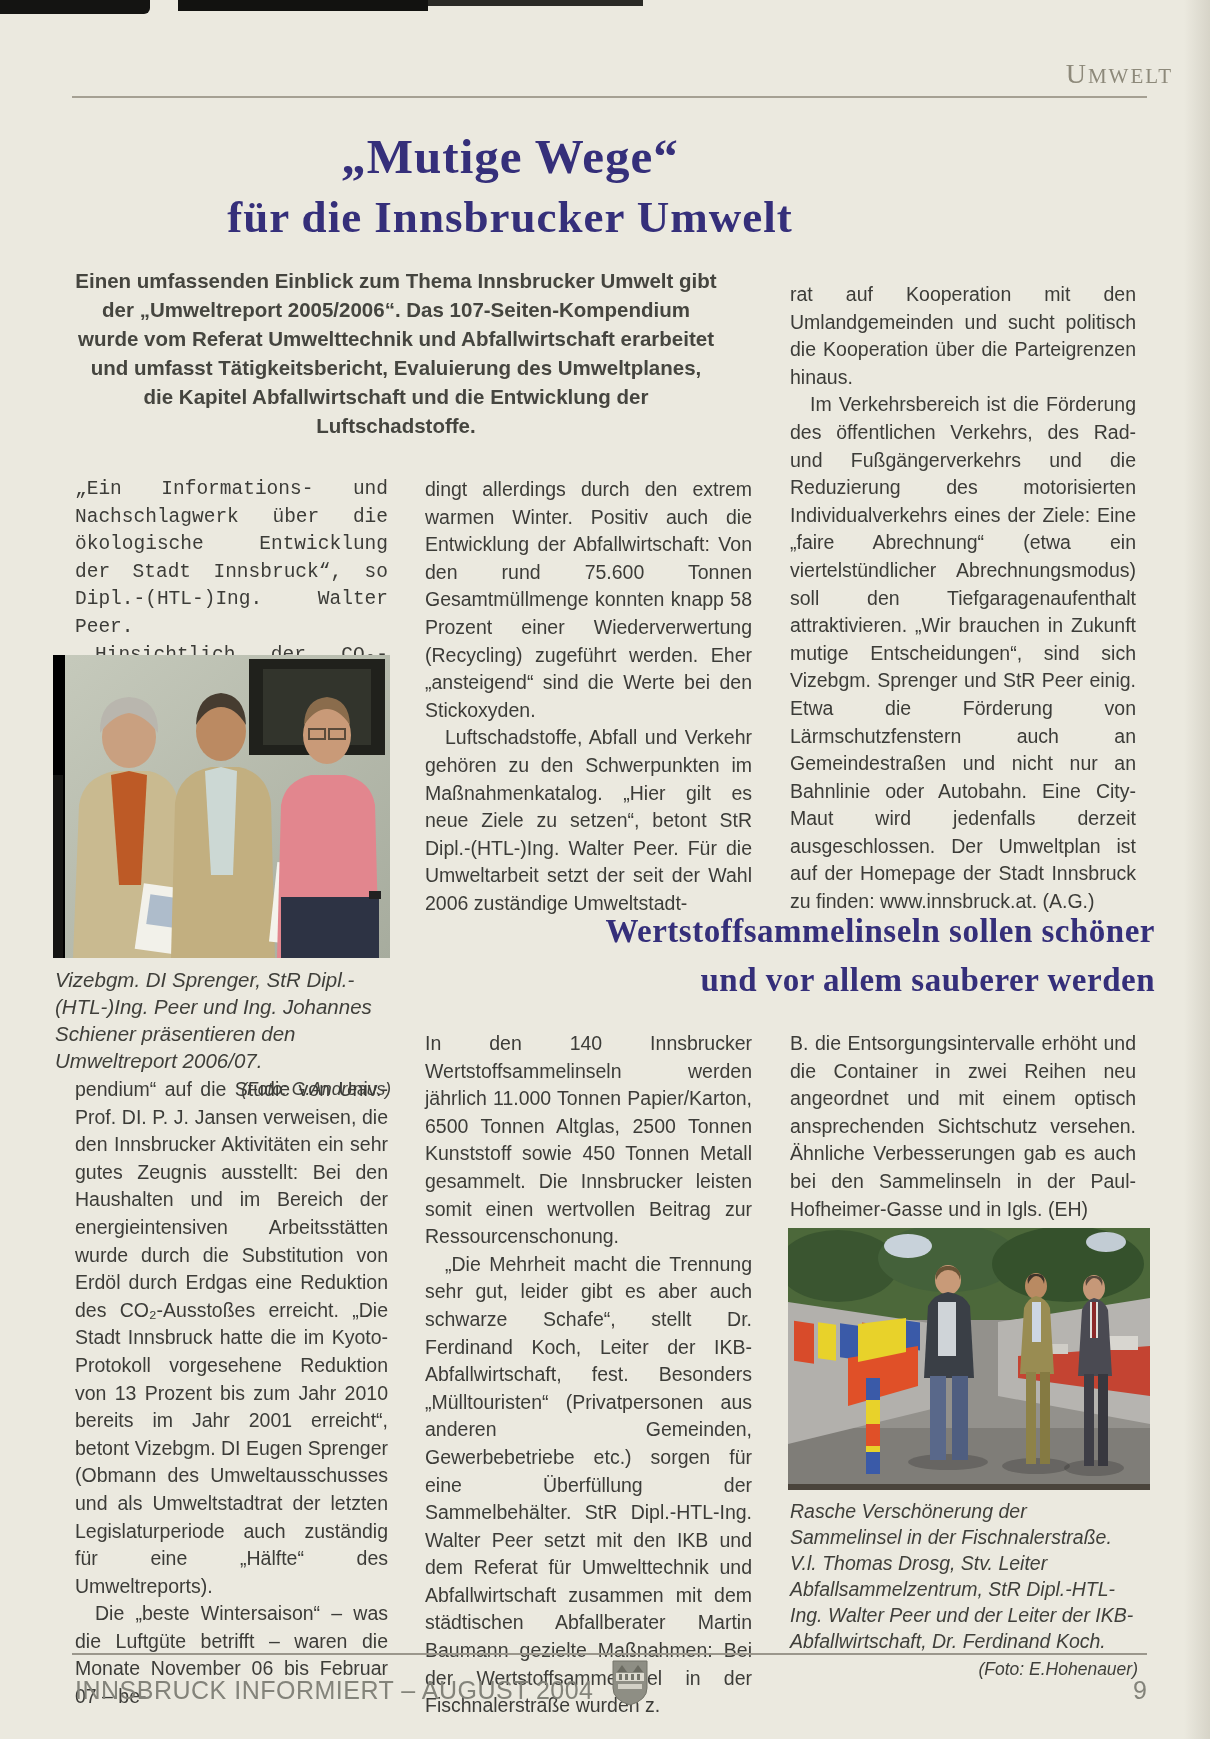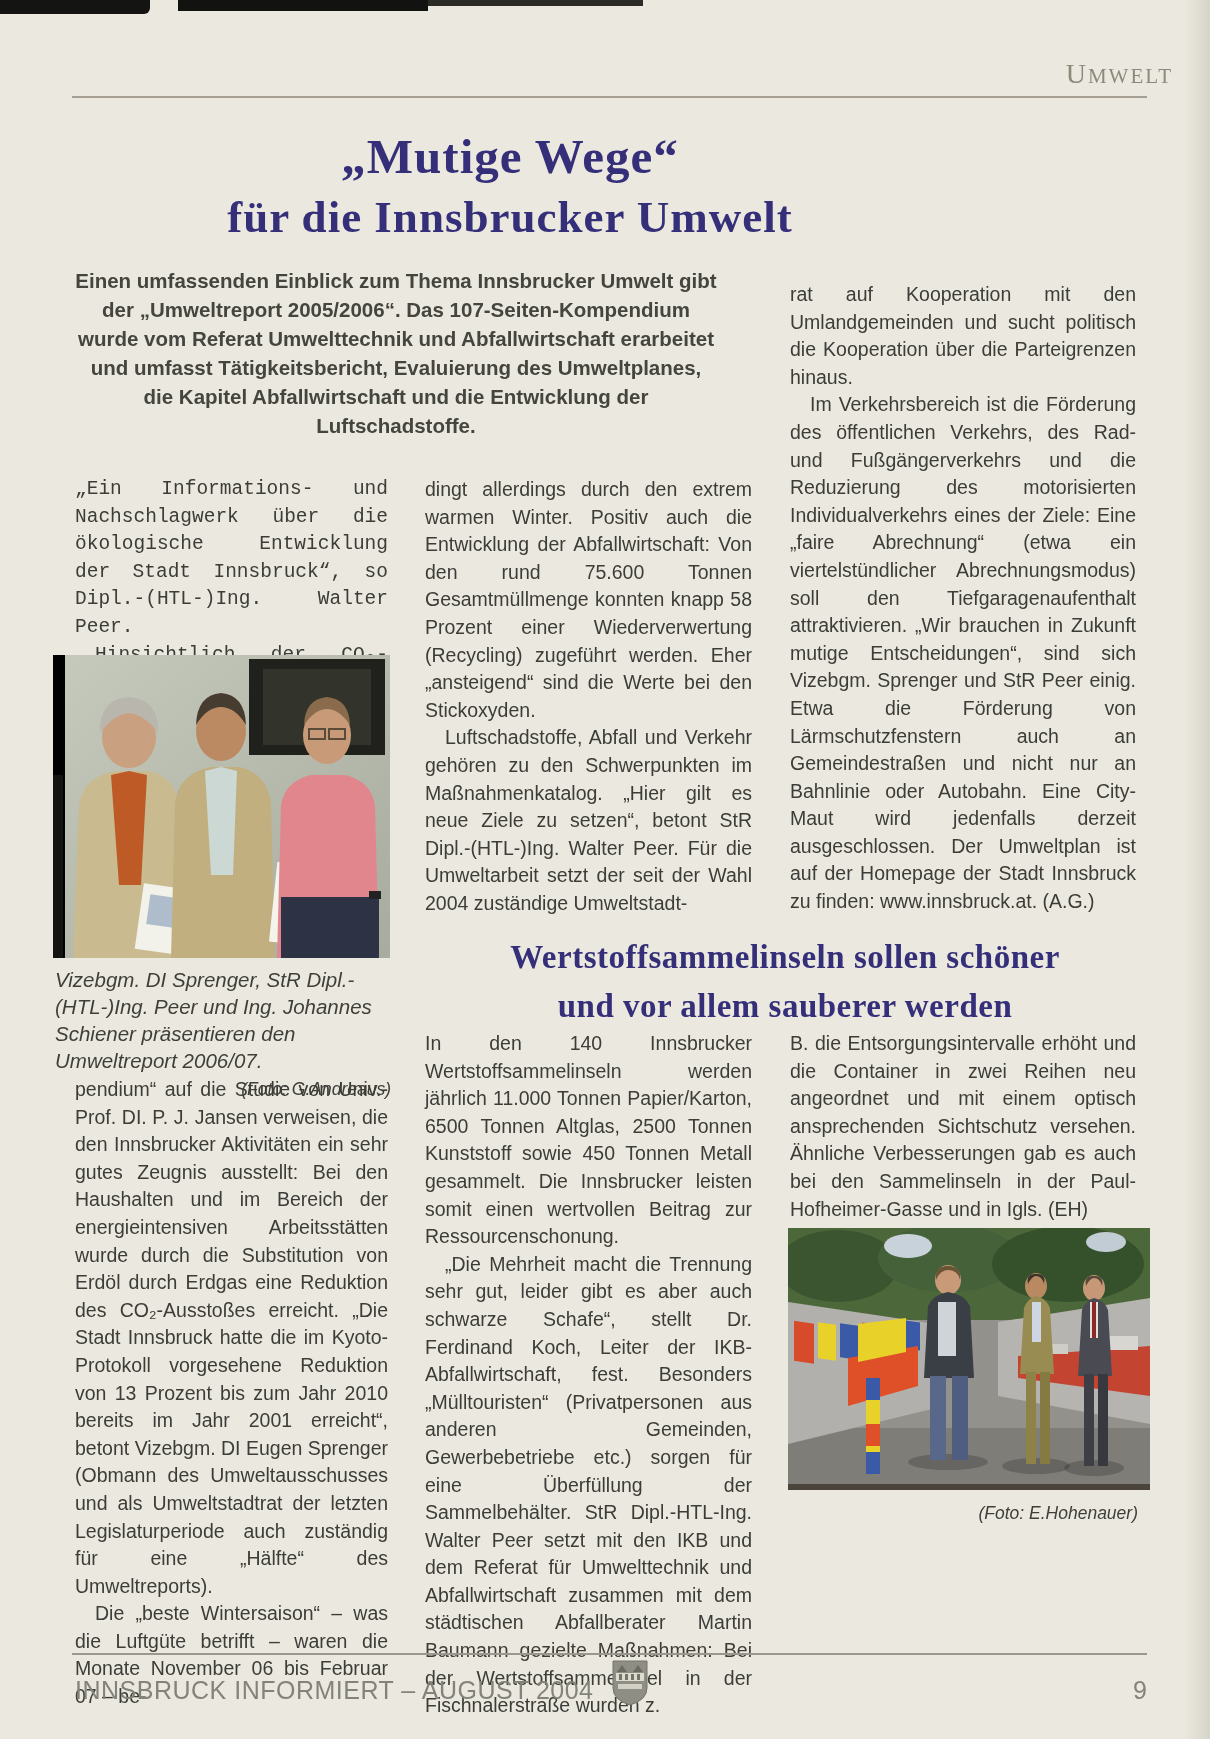--- a/index.html
+++ b/index.html
@@ -47,21 +47,21 @@
   .photo2{left:788px;top:1228px;width:362px;height:262px;}
   .photo svg{display:block;}
 
   
   .caption{font-style:italic;font-size:20.5px;line-height:27px;color:#3f3f3a;text-align:left;}
   .cap1{left:55px;top:966px;width:336px;}
   .cap2{left:790px;top:1498px;width:348px;font-size:19.5px;line-height:26px;}
   .credit{display:block;text-align:right;font-size:17.5px;margin-top:2px;}
 
   
-  .a2-title{left:415px;top:933px;width:740px;text-align:center;
+  .a2-title{left:415px;top:907px;width:740px;text-align:right;
       font-family:"Liberation Serif", serif;font-weight:700;color:#352f7a;
       font-size:33px;line-height:49px;letter-spacing:0.5px;}
 
   
   .footer-rule{left:72px;top:1653px;width:1075px;height:2px;background:#9b978c;}
   .footer-name{left:75px;top:1676px;width:700px;font-size:25px;letter-spacing:0.5px;color:#83837a;}
   .footer-page{left:1040px;top:1676px;width:107px;text-align:right;font-size:25px;color:#83837a;}
   .crest{left:612px;top:1660px;width:36px;height:46px;}
 </style>
 </head>
@@ -134,21 +134,21 @@
   <span class="credit">(Foto: G.Andreaus)</span>
 </figcaption>
 
 <div class="abs col c1b">
   <p>pendium“ auf die Studie von Univ.-Prof. DI. P. J. Jansen verweisen, die den Innsbrucker Aktivitäten ein sehr gutes Zeugnis ausstellt: Bei den Haushalten und im Bereich der energieintensiven Arbeitsstätten wurde durch die Substitution von Erdöl durch Erdgas eine Reduktion des CO₂-Ausstoßes erreicht. „Die Stadt Innsbruck hatte die im Kyoto-Protokoll vorgesehene Reduktion von 13 Prozent bis zum Jahr 2010 bereits im Jahr 2001 erreicht“, betont Vizebgm. DI Eugen Sprenger (Obmann des Umweltausschusses und als Umweltstadtrat der letzten Legislaturperiode auch zuständig für eine „Hälfte“ des Umweltreports).</p>
   <p class="ind">Die „beste Wintersaison“ – was die Luftgüte betrifft – waren die Monate November 06 bis Februar 07 – be-</p>
 </div>
 
 <div class="abs col c2a">
   <p>dingt allerdings durch den extrem warmen Winter. Positiv auch die Entwicklung der Abfallwirtschaft: Von den rund 75.600 Tonnen Gesamtmüllmenge konnten knapp 58 Prozent einer Wiederverwertung (Recycling) zugeführt werden. Eher „ansteigend“ sind die Werte bei den Stickoxyden.</p>
-  <p class="ind">Luftschadstoffe, Abfall und Verkehr gehören zu den Schwerpunkten im Maßnahmenkatalog. „Hier gilt es neue Ziele zu setzen“, betont StR Dipl.-(HTL-)Ing. Walter Peer. Für die Umweltarbeit setzt der seit der Wahl 2004 zuständige Umweltstadt-</p>
+  <p class="ind">Luftschadstoffe, Abfall und Verkehr gehören zu den Schwerpunkten im Maßnahmenkatalog. „Hier gilt es neue Ziele zu setzen“, betont StR Dipl.-(HTL-)Ing. Walter Peer. Für die Umweltarbeit setzt der seit der Wahl 2006 zuständige Umweltstadt-</p>
 </div>
 
 <div class="abs col c3a">
   <p>rat auf Kooperation mit den Umlandgemeinden und sucht politisch die Kooperation über die Parteigrenzen hinaus.</p>
   <p class="ind">Im Verkehrsbereich ist die Förderung des öffentlichen Verkehrs, des Rad- und Fußgängerverkehrs und die Reduzierung des motorisierten Individualverkehrs eines der Ziele: Eine „faire Abrechnung“ (etwa ein viertelstündlicher Abrechnungsmodus) soll den Tiefgaragenaufenthalt attraktivieren. „Wir brauchen in Zukunft mutige Entscheidungen“, sind sich Vizebgm. Sprenger und StR Peer einig. Etwa die Förderung von Lärmschutzfenstern auch an Gemeindestraßen und nicht nur an Bahnlinie oder Autobahn. Eine City-Maut wird jedenfalls derzeit ausgeschlossen. Der Umweltplan ist auf der Homepage der Stadt Innsbruck zu finden: www.innsbruck.at. (A.G.)</p>
 </div>
 
 <div class="abs a2-title">
   <div>Wertstoffsammelinseln sollen schöner</div>
   <div>und vor allem sauberer werden</div>
@@ -221,20 +221,21 @@
     <rect x="296" y="146" width="10" height="92" fill="#3e3e46"></rect>
     <rect x="310" y="146" width="10" height="92" fill="#38383f"></rect>
     <rect x="302" y="74" width="8" height="36" fill="#e2e2dc"></rect>
     <rect x="304" y="74" width="4" height="36" fill="#8c2a2a"></rect>
 
     <rect x="0" y="256" width="362" height="6" fill="#4a443c"></rect>
   </svg>
 </figure>
 
 <figcaption class="abs caption cap2">
+  <span>Rasche Verschönerung der Sammelinsel in der Fischnalerstraße. V.l. Thomas Drosg, Stv. Leiter Abfallsammelzentrum, StR Dipl.-HTL-Ing. Walter Peer und der Leiter der IKB-Abfallwirtschaft, Dr. Ferdinand Koch.</span>
   <span class="credit">(Foto: E.Hohenauer)</span>
 </figcaption>
 
 <div class="abs footer-rule"></div>
 <div class="abs footer-name">INNSBRUCK INFORMIERT – AUGUST 2004</div>
 <div class="abs crest">
   <svg width="36" height="46" viewBox="0 0 36 46">
     <path d="M1 1 H35 V28 Q35 40 18 45 Q1 40 1 28 Z" fill="#8e8e84" stroke="#74746a" stroke-width="1"></path>
     <path d="M5 12 L10 5 L15 12 Z" fill="#6b6b61"></path>
     <path d="M21 12 L26 5 L31 12 Z" fill="#6b6b61"></path>

